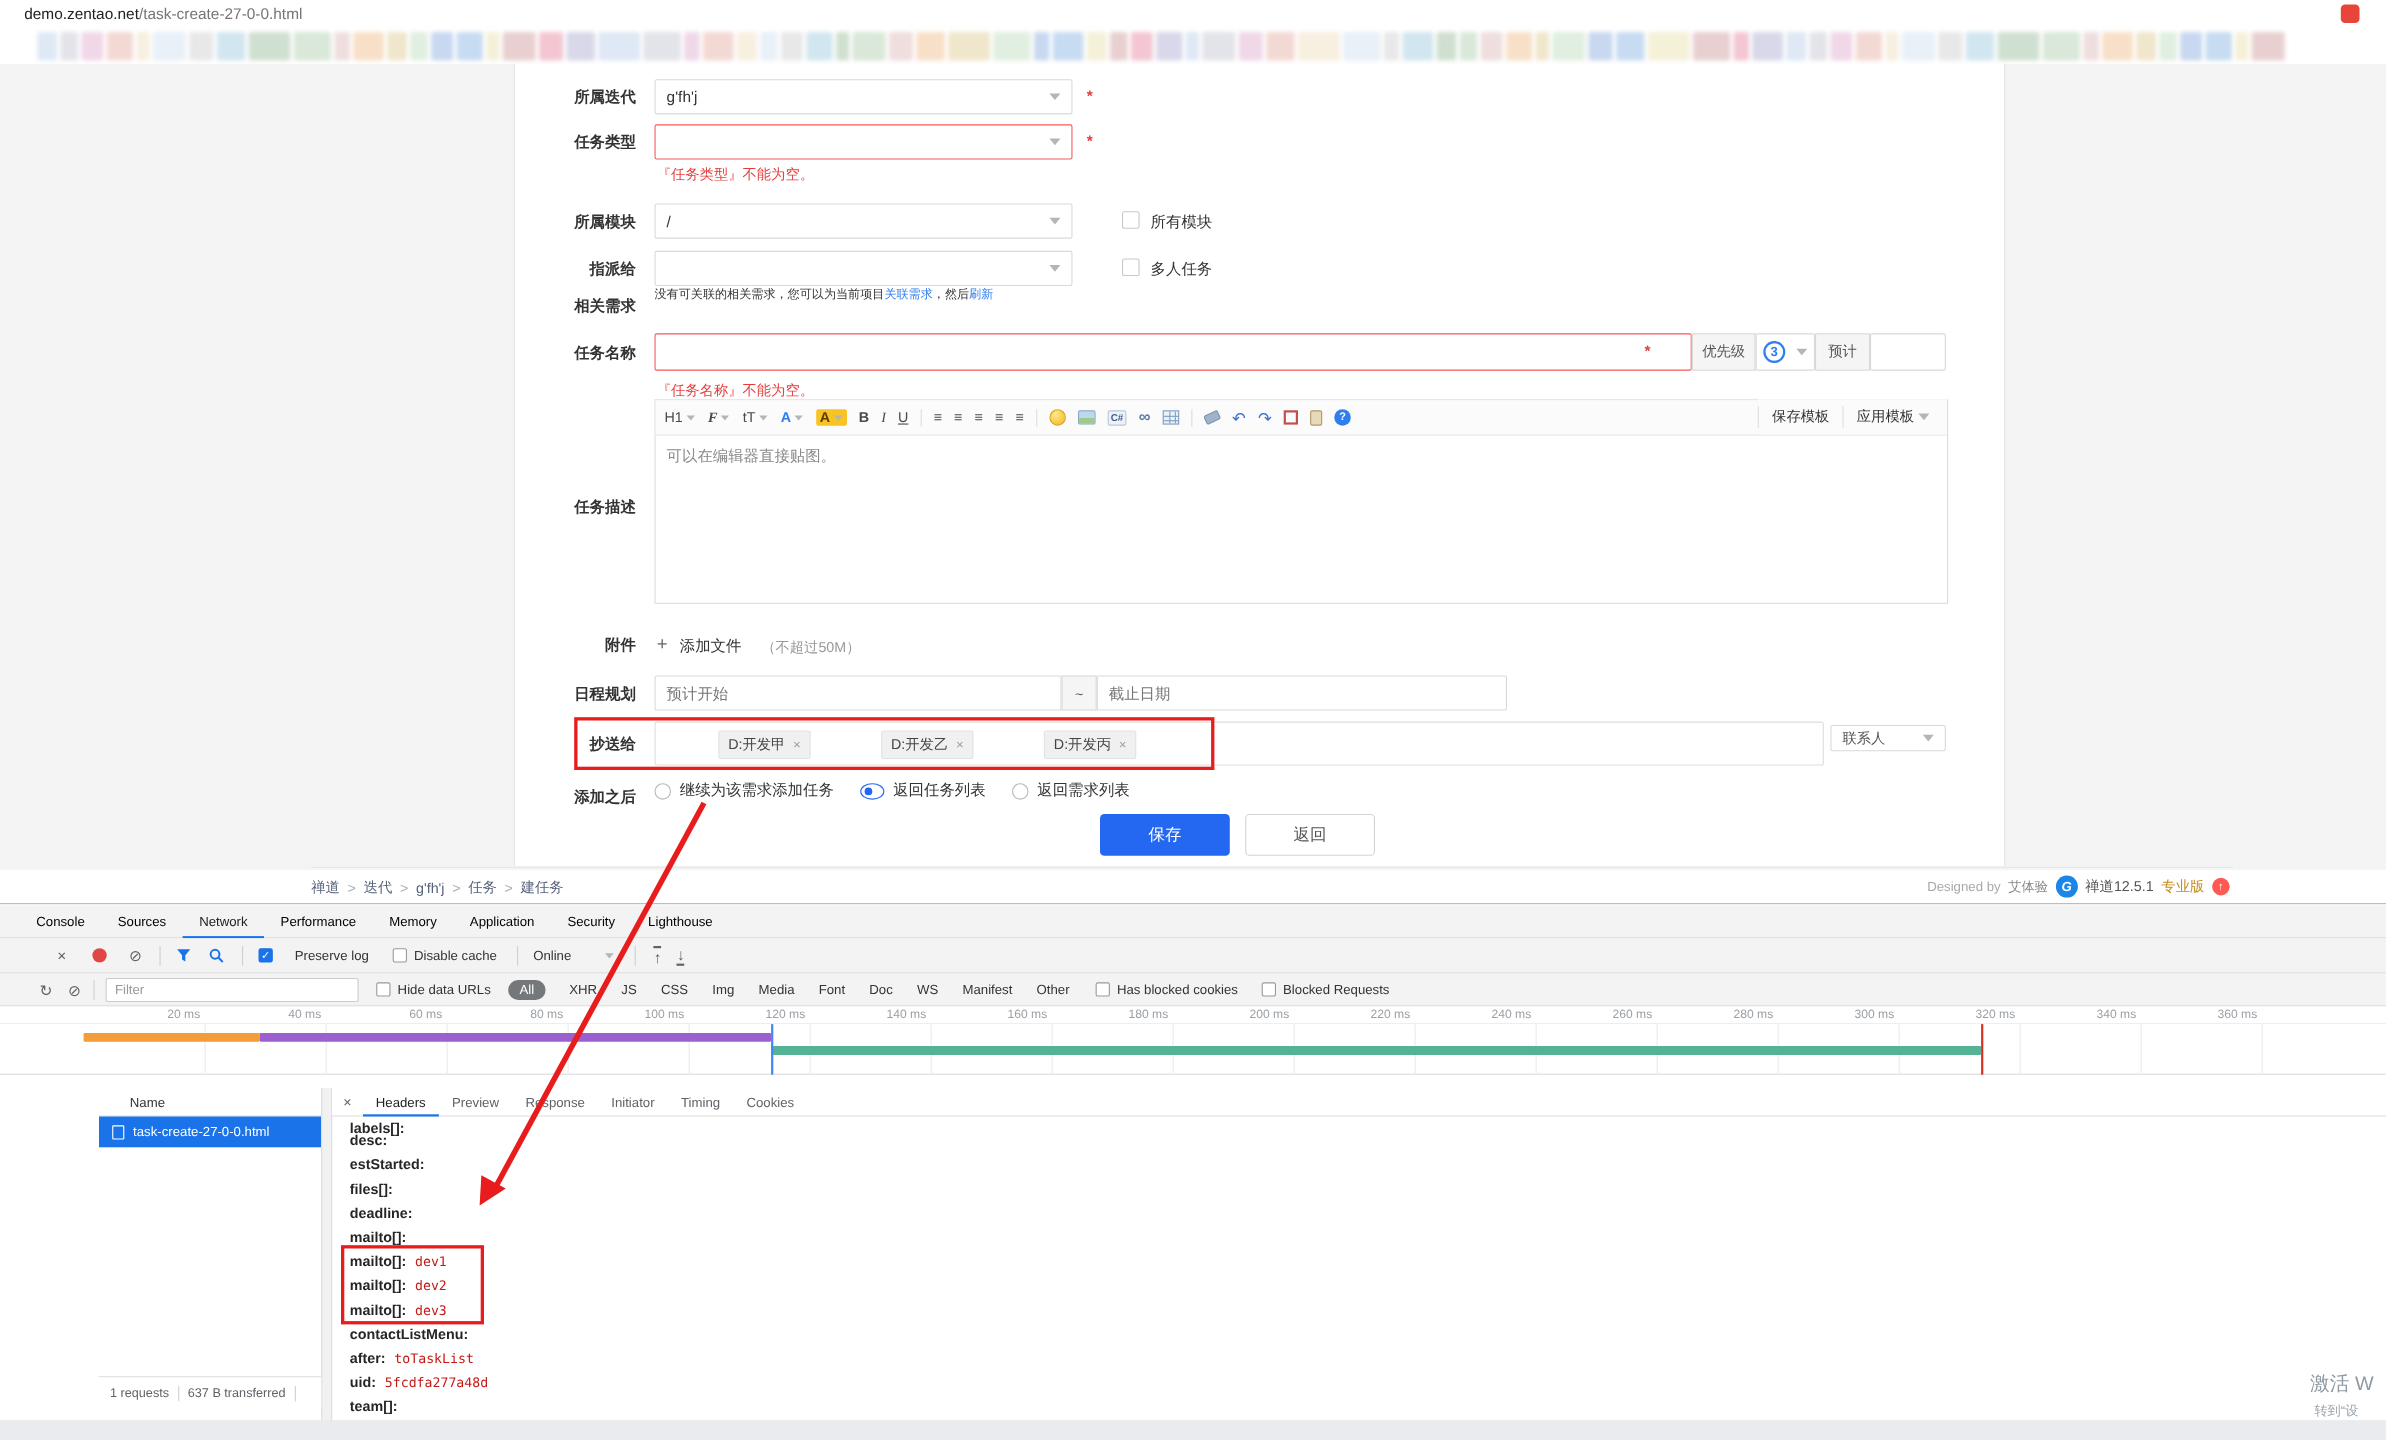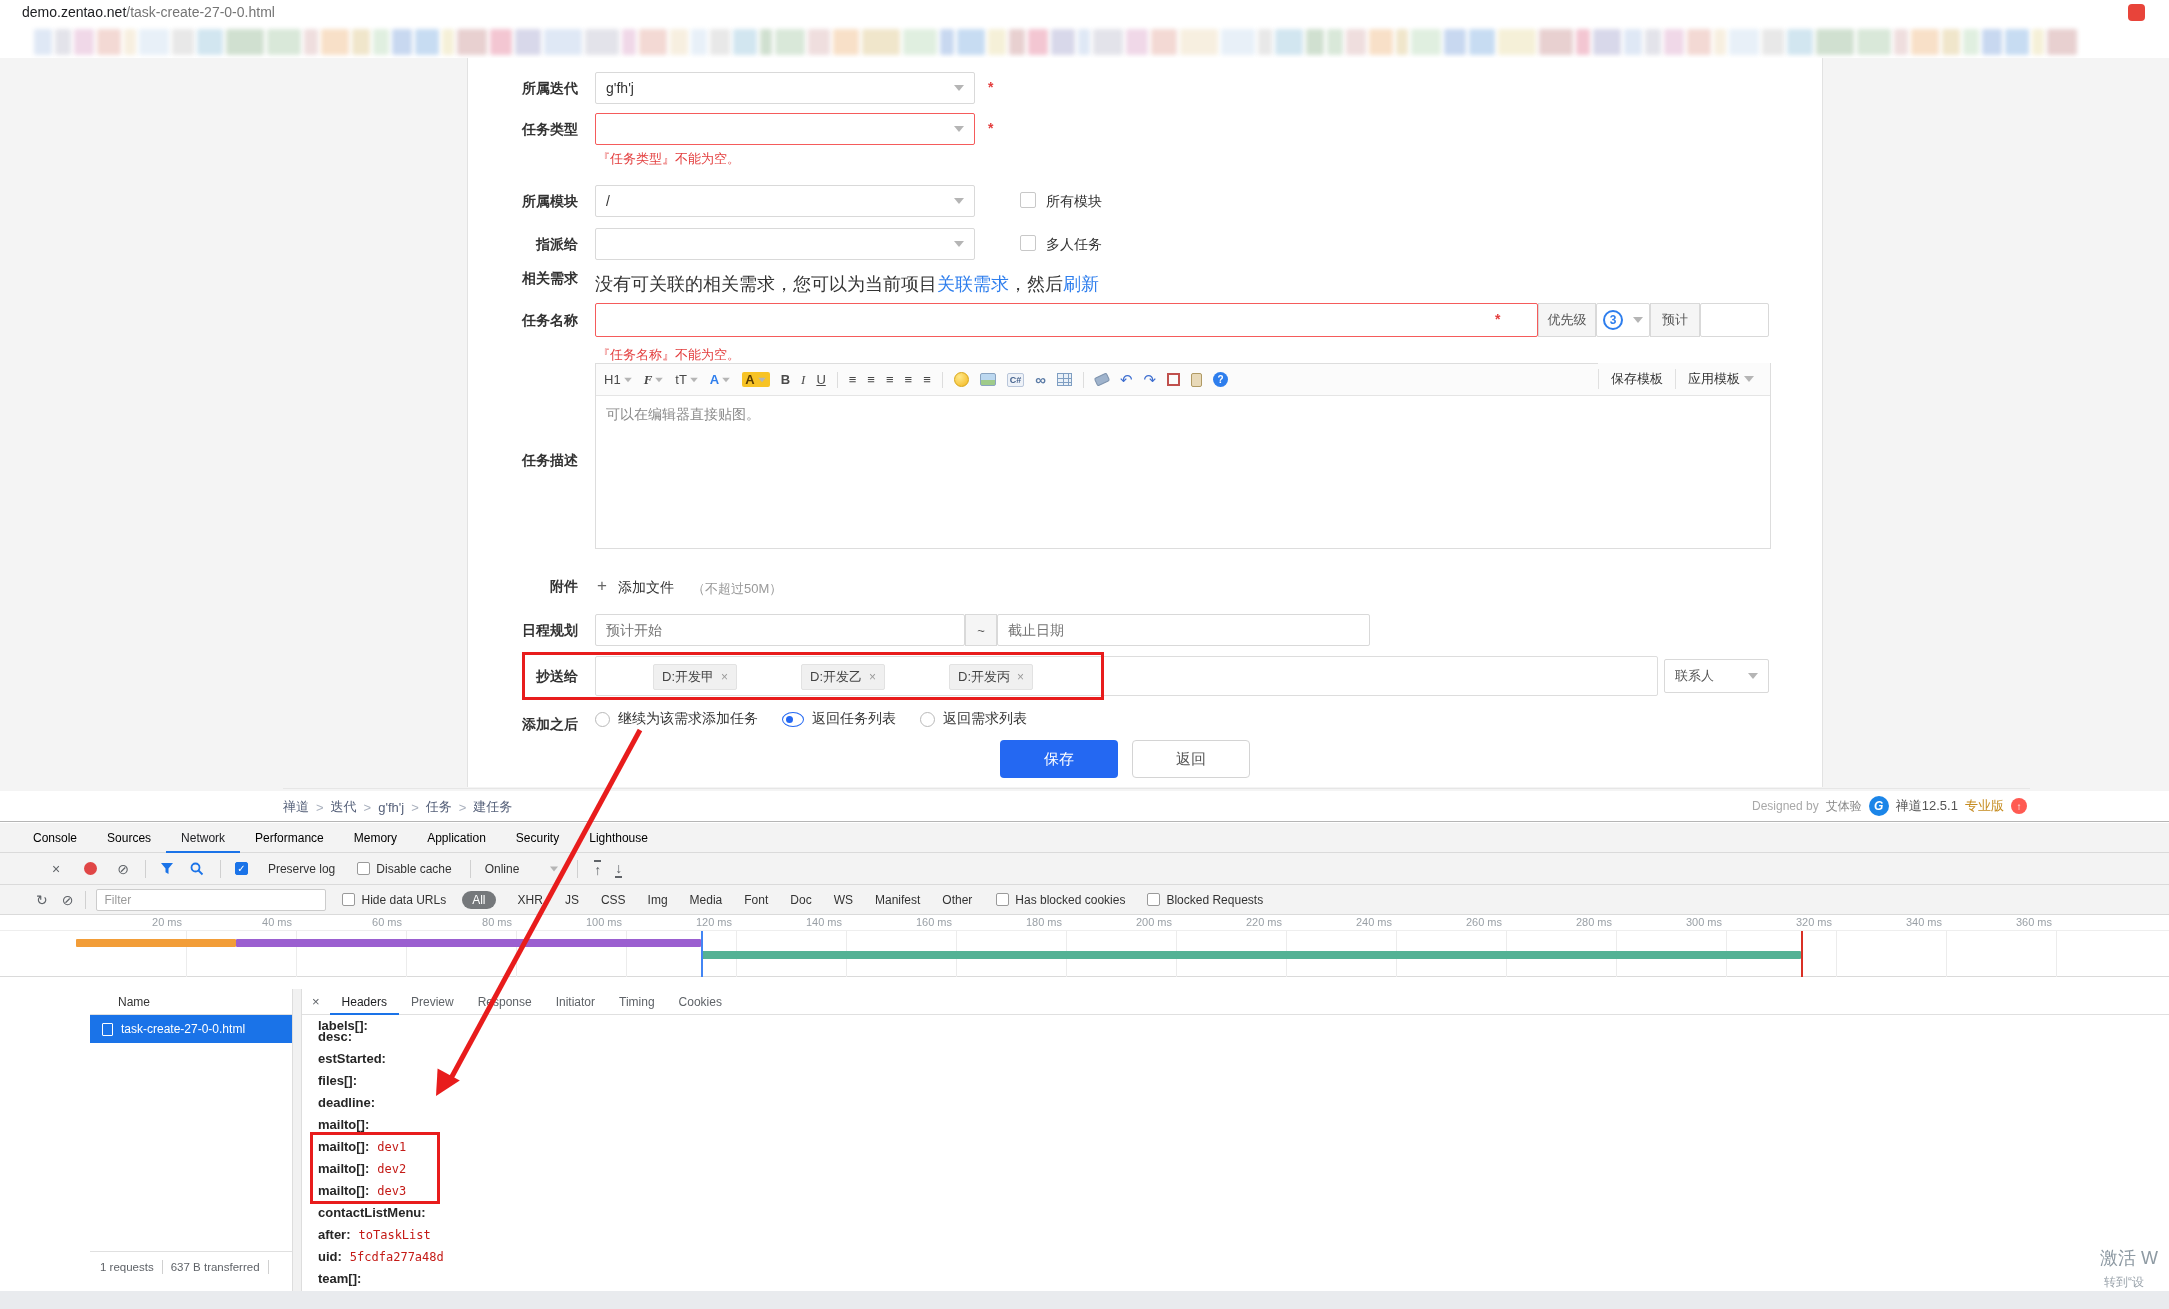--- a/index.html
+++ b/index.html
@@ -261,21 +261,21 @@
   
   <div class="abs flabel" style="left:430px;top:236px;">指派给</div>
   <div class="abs sel" style="left:595px;top:228px;width:380px;height:32px;">
       <span class="caret"></span>
     </div>
   <span class="abs cb" style="left:1020px;top:235px;"></span>
   <span class="abs cb-label" style="left:1046px;top:236px;">多人任务</span>
 
   
   <div class="abs flabel" style="left:430px;top:270px;">相关需求</div>
-  <div class="abs" style="left:595px;top:272px;font-size:18px;"><span>没有可关联的相关需求，您可以为当前项目</span><span class="link">关联需求</span><span>，然后</span><span class="link">刷新</span></div>
+  <div class="abs" style="left:595px;top:260px;font-size:11px;"><span>没有可关联的相关需求，您可以为当前项目</span><span class="link">关联需求</span><span>，然后</span><span class="link">刷新</span></div>
 
   
   <div class="abs flabel" style="left:430px;top:312px;">任务名称</div>
   <div class="abs tin err-border" style="left:595px;top:303px;width:943px;height:34px;"></div>
   <span class="abs star" style="left:1495px;top:311px;">*</span>
   <span class="abs palette" style="left:1508px;top:310px;"></span>
   <div class="abs addon" style="left:1538px;top:303px;width:58px;height:34px;">优先级</div>
   <div class="abs sel" style="left:1596px;top:303px;width:54px;height:34px;padding:0 6px;">
       <span class="prio-circle">3</span>
       <span class="caret"></span>
@@ -400,21 +400,21 @@
       </span>
       <span class="tag" style="left: 205px;">
         <span>D:开发乙</span>
         <span class="x">×</span>
       </span>
       <span class="tag" style="left: 353px;">
         <span>D:开发丙</span>
         <span class="x">×</span>
       </span>
     </div>
-  <div class="abs sel" style="left:1664px;top:659px;width:105px;height:34px;font-size:13px;color:#555;">
+  <div class="abs sel" style="left:1664px;top:659px;width:105px;height:24px;font-size:13px;color:#555;">
       <span>联系人</span>
       <span class="caret"></span>
     </div>
 
   
   <div class="abs flabel" style="left:430px;top:716px;">添加之后</div>
   <div class="abs" style="left:595px;top:710px;display:flex;align-items:center;gap:24px;" id="afterOpts">
       <span style="display: flex; align-items: center; gap: 8px;">
         <span class="radio"></span>
         <span class="ro-label">继续为该需求添加任务</span>

